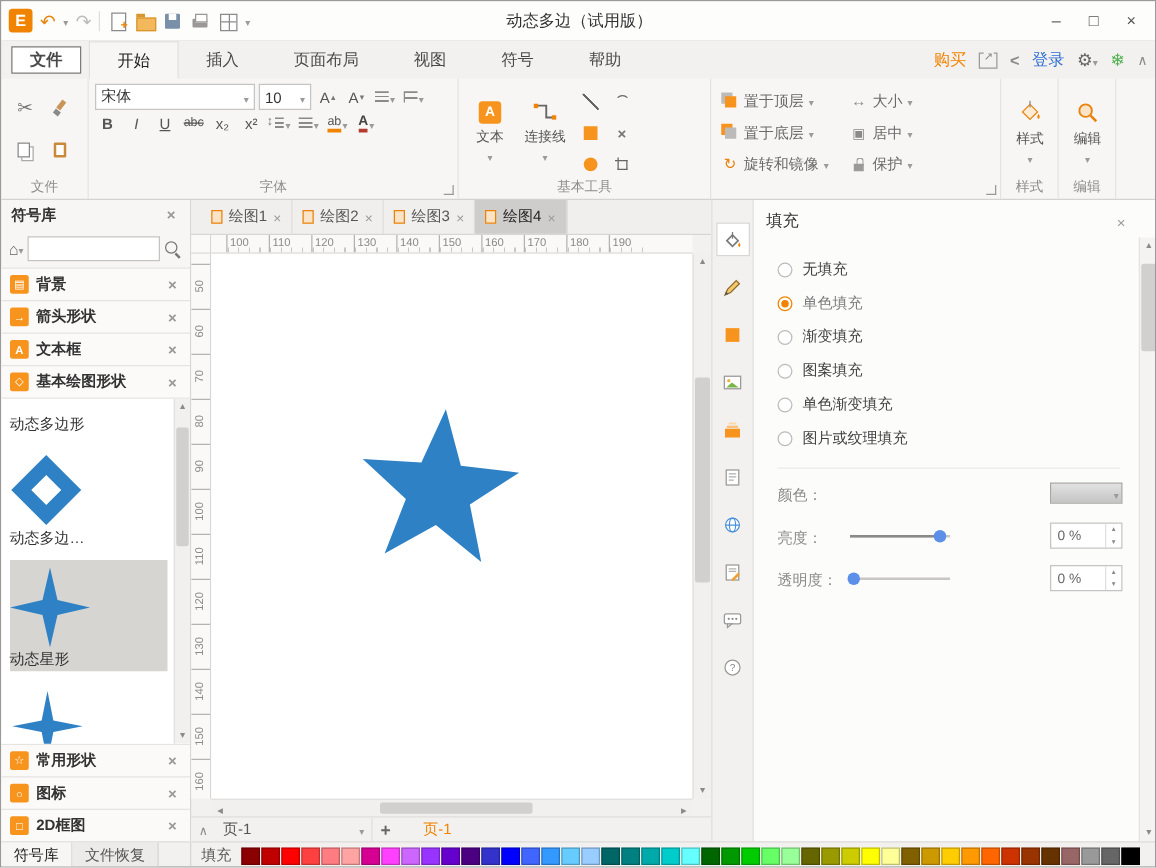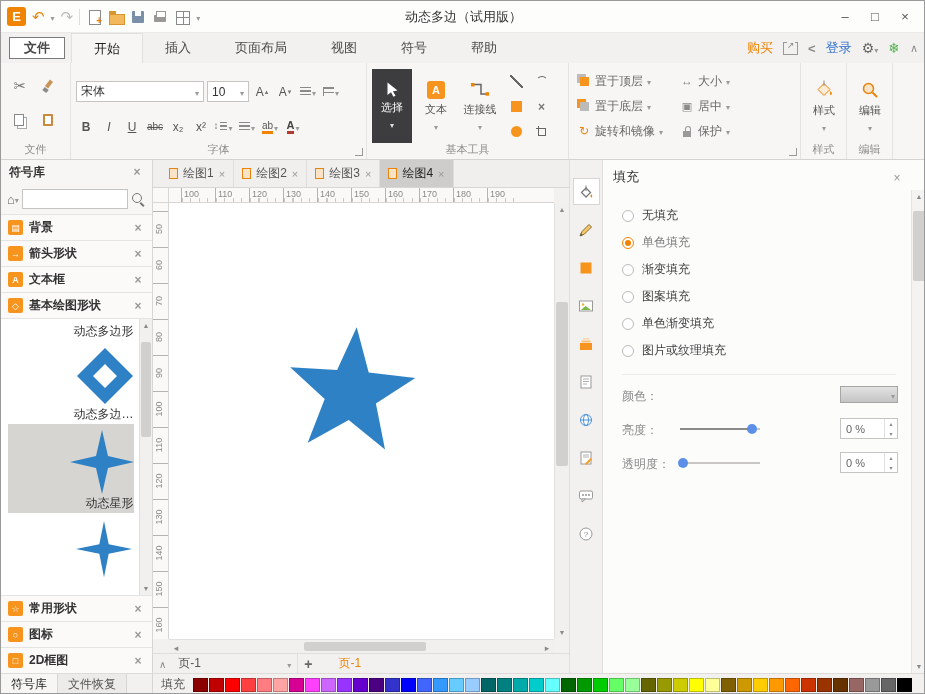--- a/index.html
+++ b/index.html
@@ -58,21 +58,21 @@
   .ic-brush{position:relative;width:14px;height:14px}
   .ic-brush::before{content:"";position:absolute;left:6px;top:1px;width:4px;height:8px;background:#C89558;transform:rotate(38deg)}
   .ic-brush::after{content:"";position:absolute;left:2px;top:9px;width:5px;height:4px;background:#8a8a8a;transform:rotate(38deg)}
   .ic-copy{position:relative;width:12px;height:13px}
   .ic-copy::before{content:"";position:absolute;left:0;top:0;width:8px;height:10px;background:#fff;border:1px solid #888;box-shadow:3px 3px 0 -1px #fff,3px 3px 0 0 #aaa}
   .ic-paste{position:relative;width:13px;height:14px}
   .ic-paste::before{content:"";position:absolute;left:1px;top:1px;width:10px;height:12px;background:#C98A3D;border-radius:1px}
   .ic-paste::after{content:"";position:absolute;left:3px;top:3px;width:6px;height:8px;background:#fff}
 
   .g-font{width:296px}
-  .f-row{display:flex;align-items:center;gap:3px;margin-top:14px}
+  .f-row{display:flex;align-items:center;gap:3px;margin-top:0}
   .combo{display:flex;align-items:center;justify-content:space-between;background:#fff;border:1px solid #C6C4C2;height:21px;padding:0 4px;font-size:12px;color:#333}
   .combo-font{width:128px}
   .combo-size{width:42px}
   .rb{height:21px;min-width:20px;display:inline-flex;align-items:center;justify-content:center;color:#555;font-size:12px;gap:1px}
   .rb-b{font-weight:bold}.rb-i{font-style:italic}.rb-u{text-decoration:underline}.rb-s{text-decoration:line-through;font-size:10px}
   .grow::after{content:"▴";font-size:7px;color:#777;vertical-align:top}
   .shrink::after{content:"▾";font-size:7px;color:#777;vertical-align:top}
   .ic-alignlines{display:inline-block;width:11px;height:9px;background:repeating-linear-gradient(#8a8a8a 0 1.5px,transparent 1.5px 3.5px)}
   .ic-dlines{display:inline-block;width:11px;height:9px;background:repeating-linear-gradient(#8a8a8a 0 1.5px,transparent 1.5px 4.5px);border-left:1px solid #8a8a8a}
   .ic-ls{position:relative;width:12px;height:11px}
@@ -123,21 +123,21 @@
   .sp-search{height:30px;display:flex;align-items:center;gap:3px;padding:0 6px}
   .home-btn{display:flex;align-items:center;color:#666}
   .home-btn::before{content:"⌂";font-size:13px}
   .sp-input{flex:1;height:20px;border:1px solid #C6C4C2;background:#fff;min-width:0;padding:0 4px;font-size:11px}
   .mag{position:relative;width:15px;height:15px;display:inline-block}
   .mag::before{content:"";position:absolute;left:1px;top:1px;width:8px;height:8px;border:1.5px solid #777;border-radius:50%}
   .mag::after{content:"";position:absolute;left:10px;top:10px;width:5px;height:2px;background:#777;transform:rotate(45deg);transform-origin:0 0}
   .sec-row{height:26px;display:flex;align-items:center;gap:6px;padding:0 7px;border-top:1px solid #E6E4E2;background:#FBFAF8;font-weight:bold;color:#333;font-size:12px}
   .sec-ic{width:15px;height:15px;background:#F7941D;border-radius:2px;color:#fff;font-size:9px;display:flex;align-items:center;justify-content:center;flex:0 0 auto}
   .gallery{position:relative;flex:1;background:#fff;border-top:1px solid #E6E4E2;overflow:hidden;padding:2px 14px 0 2px}
-  .gitem{width:126px;margin:0 auto;text-align:right;padding:2px 0}
+  .gitem{width:126px;margin:8px auto;text-align:left;padding:2px 0}
   .gitem.active{background:#D7D5D2}
   .gshape{display:block;margin:4px auto 1px;line-height:0}
   .glabel2{font-size:12px;color:#333;line-height:16px;display:block}
   .g-scroll{position:absolute;right:0;top:0;bottom:0;width:13px;background:#F2F0EE;border-left:1px solid #E2E0DE;display:flex;flex-direction:column;align-items:center}
   .sb-up::after{content:"▲";font-size:7px;color:#8a8a8a}
   .sb-down::after{content:"▼";font-size:7px;color:#8a8a8a}
   .sb-btn{height:13px;display:flex;align-items:center;justify-content:center;width:100%}
   .sb-track{flex:1;width:100%;position:relative}
   .sb-thumb{position:absolute;left:1px;right:1px;background:#D2D0CE;border-radius:2px}
   .panel-tabs{display:flex;width:152px;height:100%;border-right:1px solid #D8D6D4}
@@ -334,27 +334,20 @@
         <span class="rb">
             <span class="fc">A</span>
             <span class="da"></span>
           </span>
       </div>
       <div class="glabel">字体</div>
       <span class="dlg"></span>
     </div>
 
     <div class="rgroup g-tools">
-      <div class="tool-big selected">
-        <svg width="13" height="15" viewBox="0 0 13 15">
-            <path d="M1.5 0.5 L11.5 8.5 L7 9.3 L9.5 13.8 L7.4 14.8 L5 10.2 L1.5 13 Z" fill="#ffffff"></path>
-          </svg>
-        <span>选择</span>
-        <span class="da"></span>
-      </div>
       <div class="tool-big">
         <span class="txt-ic"></span>
         <span>文本</span>
         <span class="da"></span>
       </div>
       <div class="tool-big">
         <svg width="20" height="19" viewBox="0 0 20 19">
             <path d="M3 4.5 H11 V14 H17" fill="none" stroke="#666" stroke-width="1.5"></path>
             <rect x="1" y="3" width="3.5" height="3.5" fill="#F08300"></rect>
             <rect x="15.5" y="12.2" width="3.5" height="3.5" fill="#F08300"></rect>

